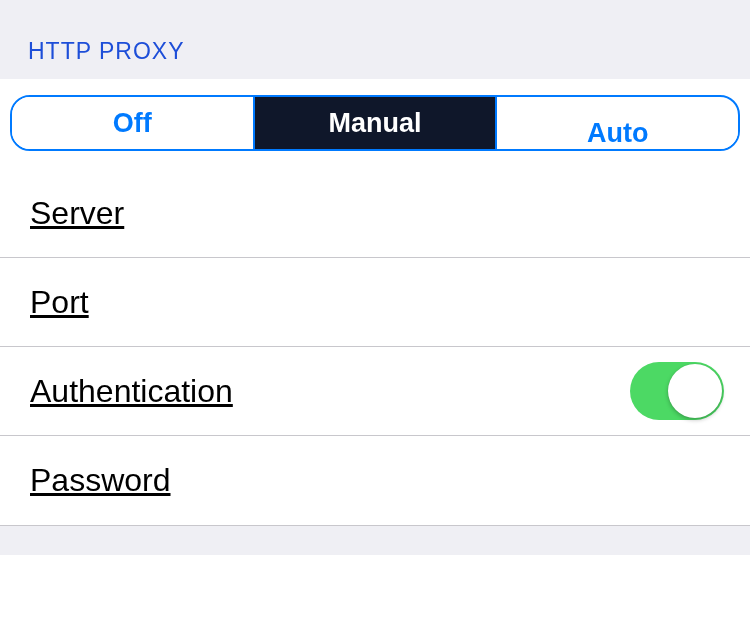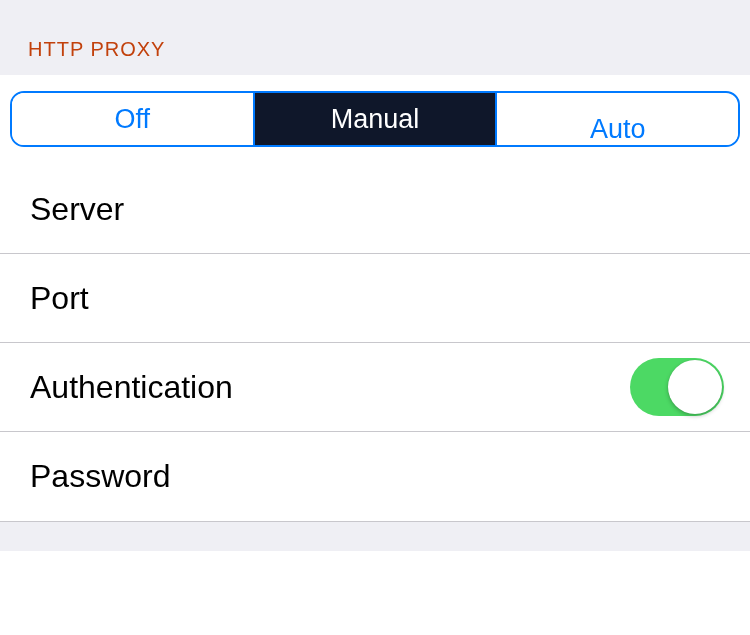--- a/index.html
+++ b/index.html
@@ -10,36 +10,37 @@
     }
     body {
       font-family: -apple-system, "Helvetica Neue", Helvetica, Arial, sans-serif;
       background: #ffffff;
       width: 750px;
       height: 635px;
       overflow: hidden;
     }
     .section-header {
       background: #efeff4;
-      color: #c2410c;
-      font-size: 20px;
+      color: #1d4ed8;
+      font-size: 23px;
       letter-spacing: 1px;
       padding: 38px 28px 14px 28px;
     }
     .segmented-wrap {
       background: #ffffff;
       padding: 16px 10px 18px 10px;
     }
     .segmented {
       display: flex;
       width: 100%;
       border: 2px solid #007aff;
-      border-radius: 14px;
+      border-radius: 20px;
       overflow: hidden;
       height: 56px;
+      font-weight: bold;
     }
     .segment {
       flex: 1;
       display: flex;
       align-items: center;
       justify-content: center;
       font-size: 27px;
       color: #007aff;
       background: #ffffff;
       cursor: pointer;
@@ -60,20 +61,21 @@
       display: flex;
       align-items: center;
       justify-content: space-between;
       padding: 0 26px 0 30px;
       height: 89px;
       border-bottom: 1px solid #c8c7cc;
     }
     .row-label {
       font-size: 32px;
       color: #000000;
+      text-decoration: underline;
     }
     .switch {
       position: relative;
       width: 94px;
       height: 58px;
       background: #4cd964;
       border-radius: 40px;
       cursor: pointer;
     }
     .switch-knob {

